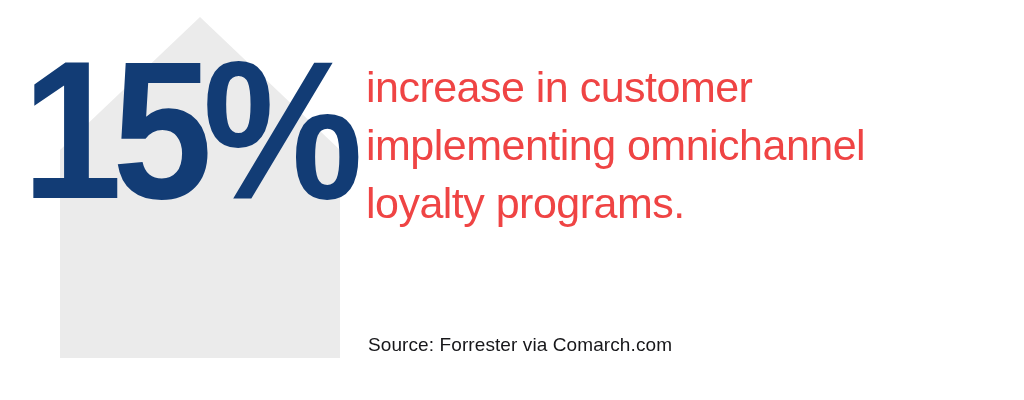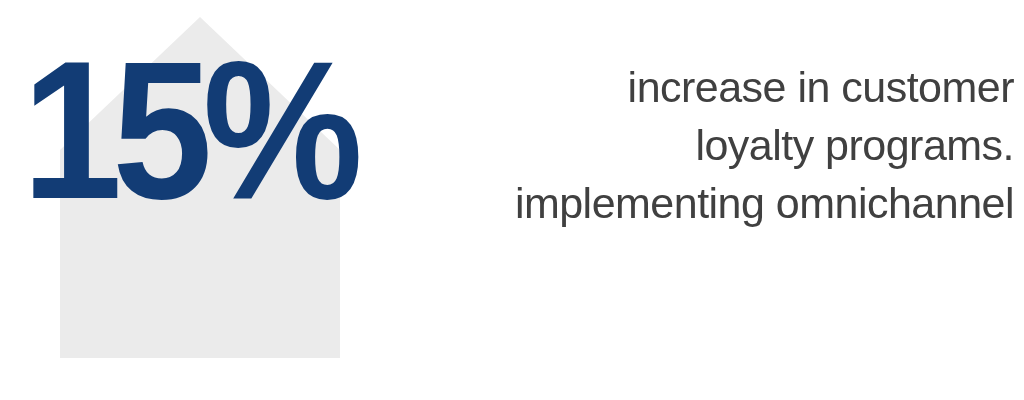--- a/index.html
+++ b/index.html
@@ -60,23 +60,22 @@
     left: 366px;
     top: 58px;
     width: 648px;
   }
   .statement-line {
     font-family: "Liberation Sans", "DejaVu Sans", sans-serif;
     font-weight: 400;
     font-size: 43px;
     line-height: 58px;
     letter-spacing: -0.012em;
-    color: #404040;
+    color: #ef4444;
     white-space: nowrap;
-    text-align: right;
   }
 
   
   .source-line {
     position: absolute;
     left: 368px;
     top: 332px;
     font-family: "Liberation Sans", "DejaVu Sans", sans-serif;
     font-weight: 400;
     font-size: 19px;
@@ -94,18 +93,19 @@
   <svg class="house-shape" viewBox="0 0 1024 400" xmlns="http://www.w3.org/2000/svg" aria-hidden="true">
     <polygon points="200,17 340,150 340,358 60,358 60,150" fill="#EBEBEB"></polygon>
   </svg>
 
   <div class="stat-figure">
     <span class="stat-figure-text">15%</span>
   </div>
 
   <div class="statement-block">
     <div class="statement-line">increase in customer</div>
+    <div class="statement-line">implementing omnichannel</div>
     <div class="statement-line">loyalty programs.</div>
-    <div class="statement-line">implementing omnichannel</div>
   </div>
 
+  <div class="source-line">Source: Forrester via Comarch.com</div>
 
 </div>
 
 </body></html>

